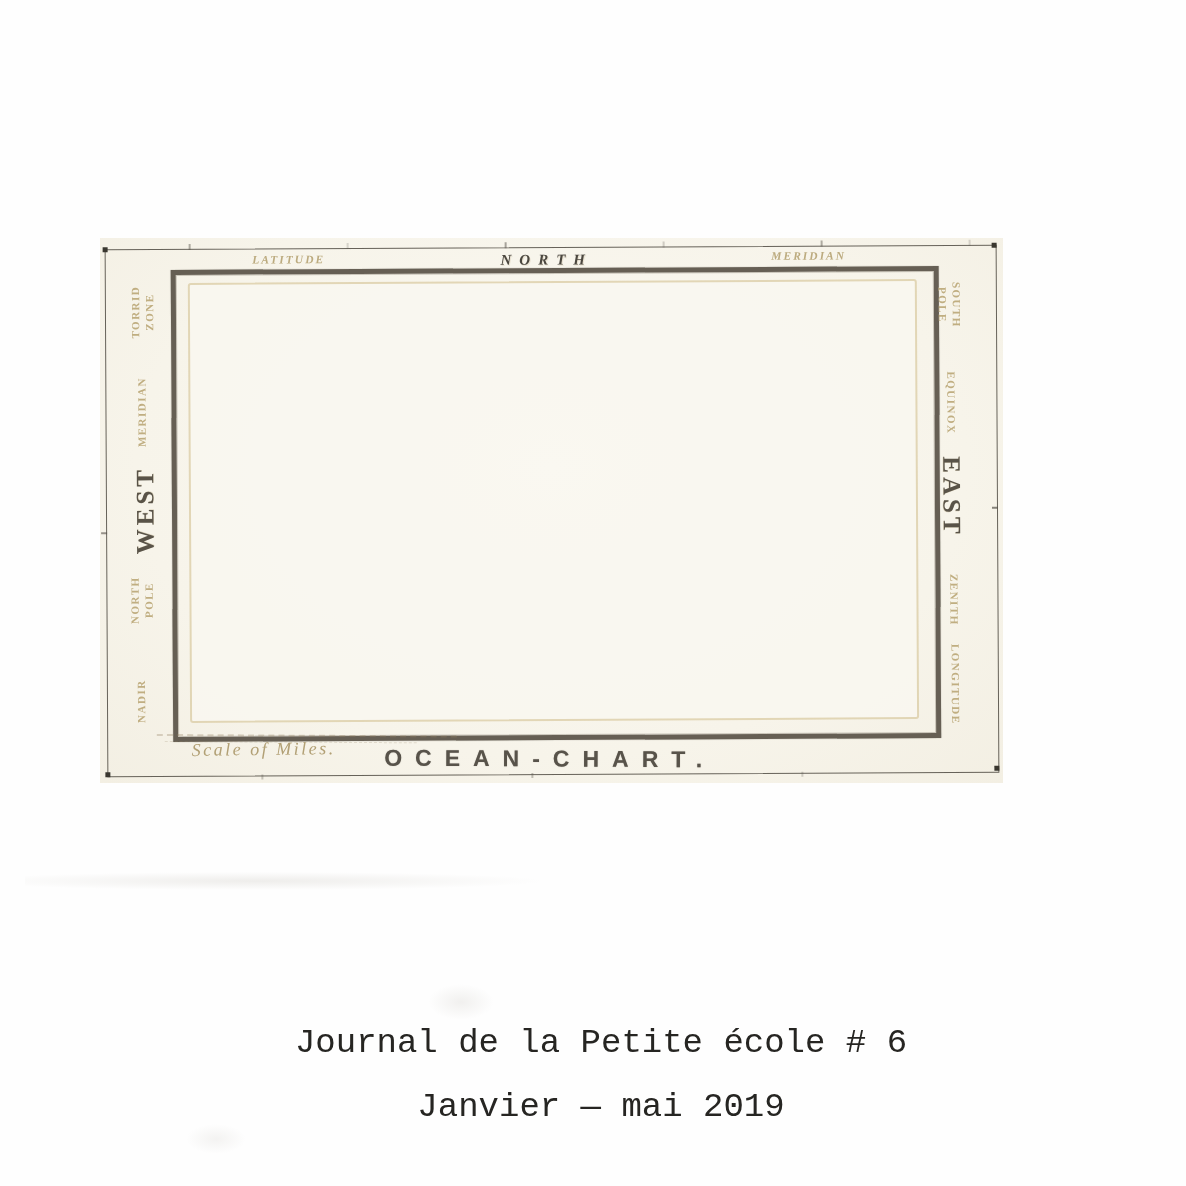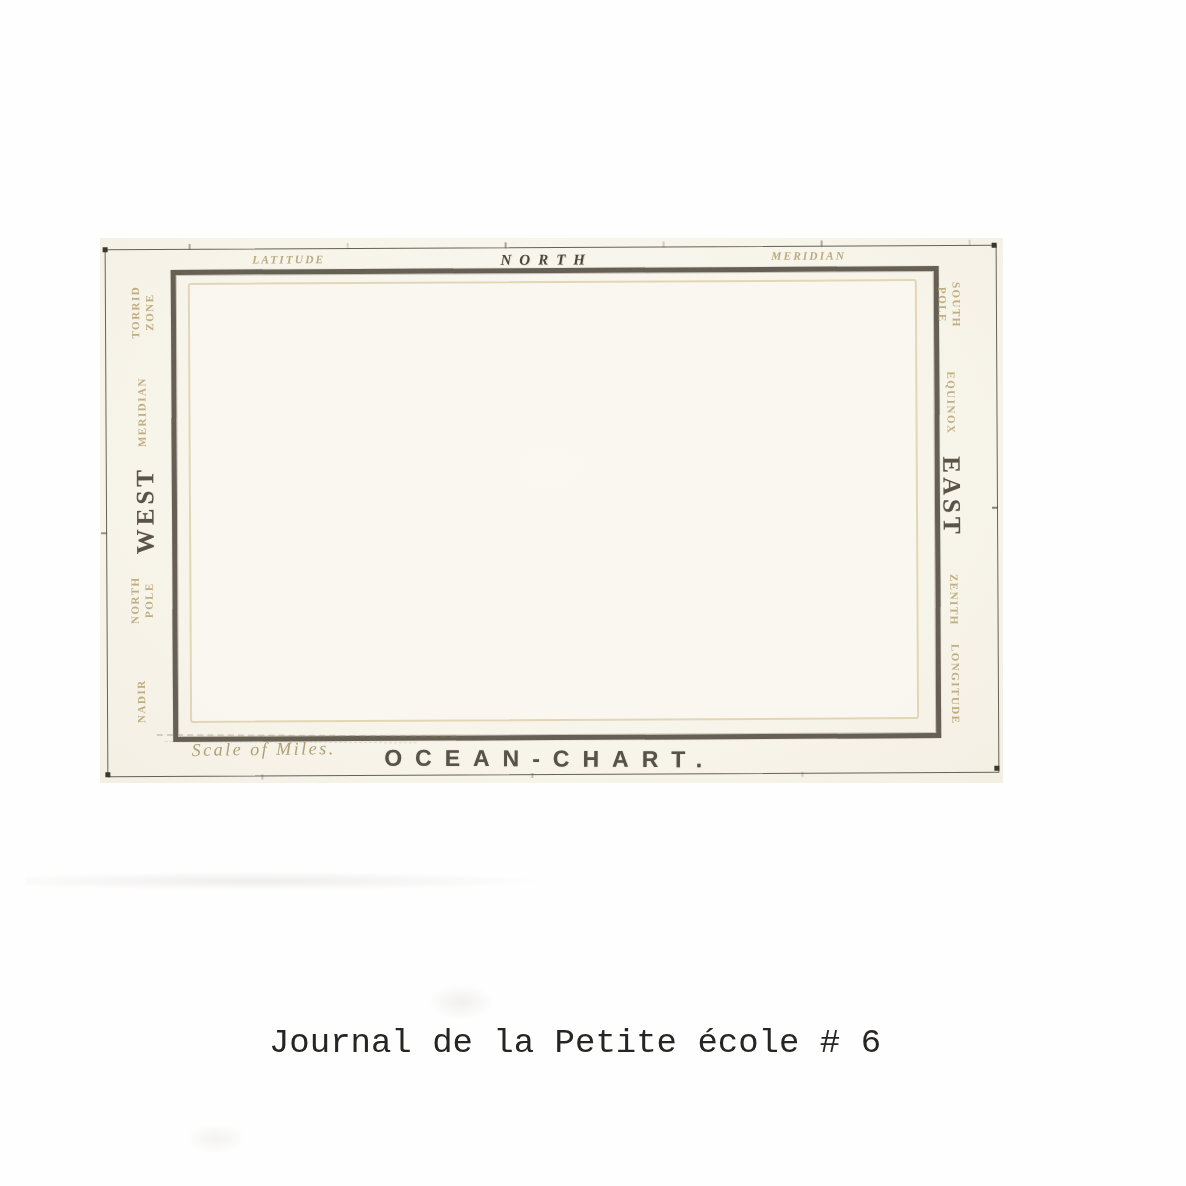--- a/index.html
+++ b/index.html
@@ -61,21 +61,21 @@
   .sm1{left:25px;top:872px;width:515px;height:18px;
        background:radial-gradient(ellipse at 45% 50%, rgba(183,178,168,.22), rgba(183,178,168,0) 72%);}
   .sm2{left:428px;top:984px;width:66px;height:36px;
        background:radial-gradient(ellipse, rgba(172,167,157,.16), rgba(172,167,157,0) 70%);}
   .sm3{left:186px;top:1124px;width:60px;height:30px;
        background:radial-gradient(ellipse, rgba(172,167,157,.13), rgba(172,167,157,0) 70%);}
   
   .caption{
     position:absolute;left:0px;top:1022px;width:1150px;text-align:center;
     font-family:"Liberation Mono","DejaVu Sans Mono",monospace;
-    font-size:34px;line-height:1.25;color:#262522;
+    font-size:34px;line-height:1.25;color:#262522;padding-left:26px;
   }
   .caption .line2{margin-top:21px;}
 </style>
 </head>
 <body>
 
 <div class="page">
 
   <div class="scan">
     <div class="plate">
@@ -126,15 +126,16 @@
 
     </div>
   </div>
 
   <div class="smudge sm1"></div>
   <div class="smudge sm2"></div>
   <div class="smudge sm3"></div>
 
   <div class="caption">
     <div class="line1">Journal de la Petite école # 6</div>
+    <div class="line2">Janvier — mai 2019</div>
   </div>
 
 </div>
 
 </body></html>

